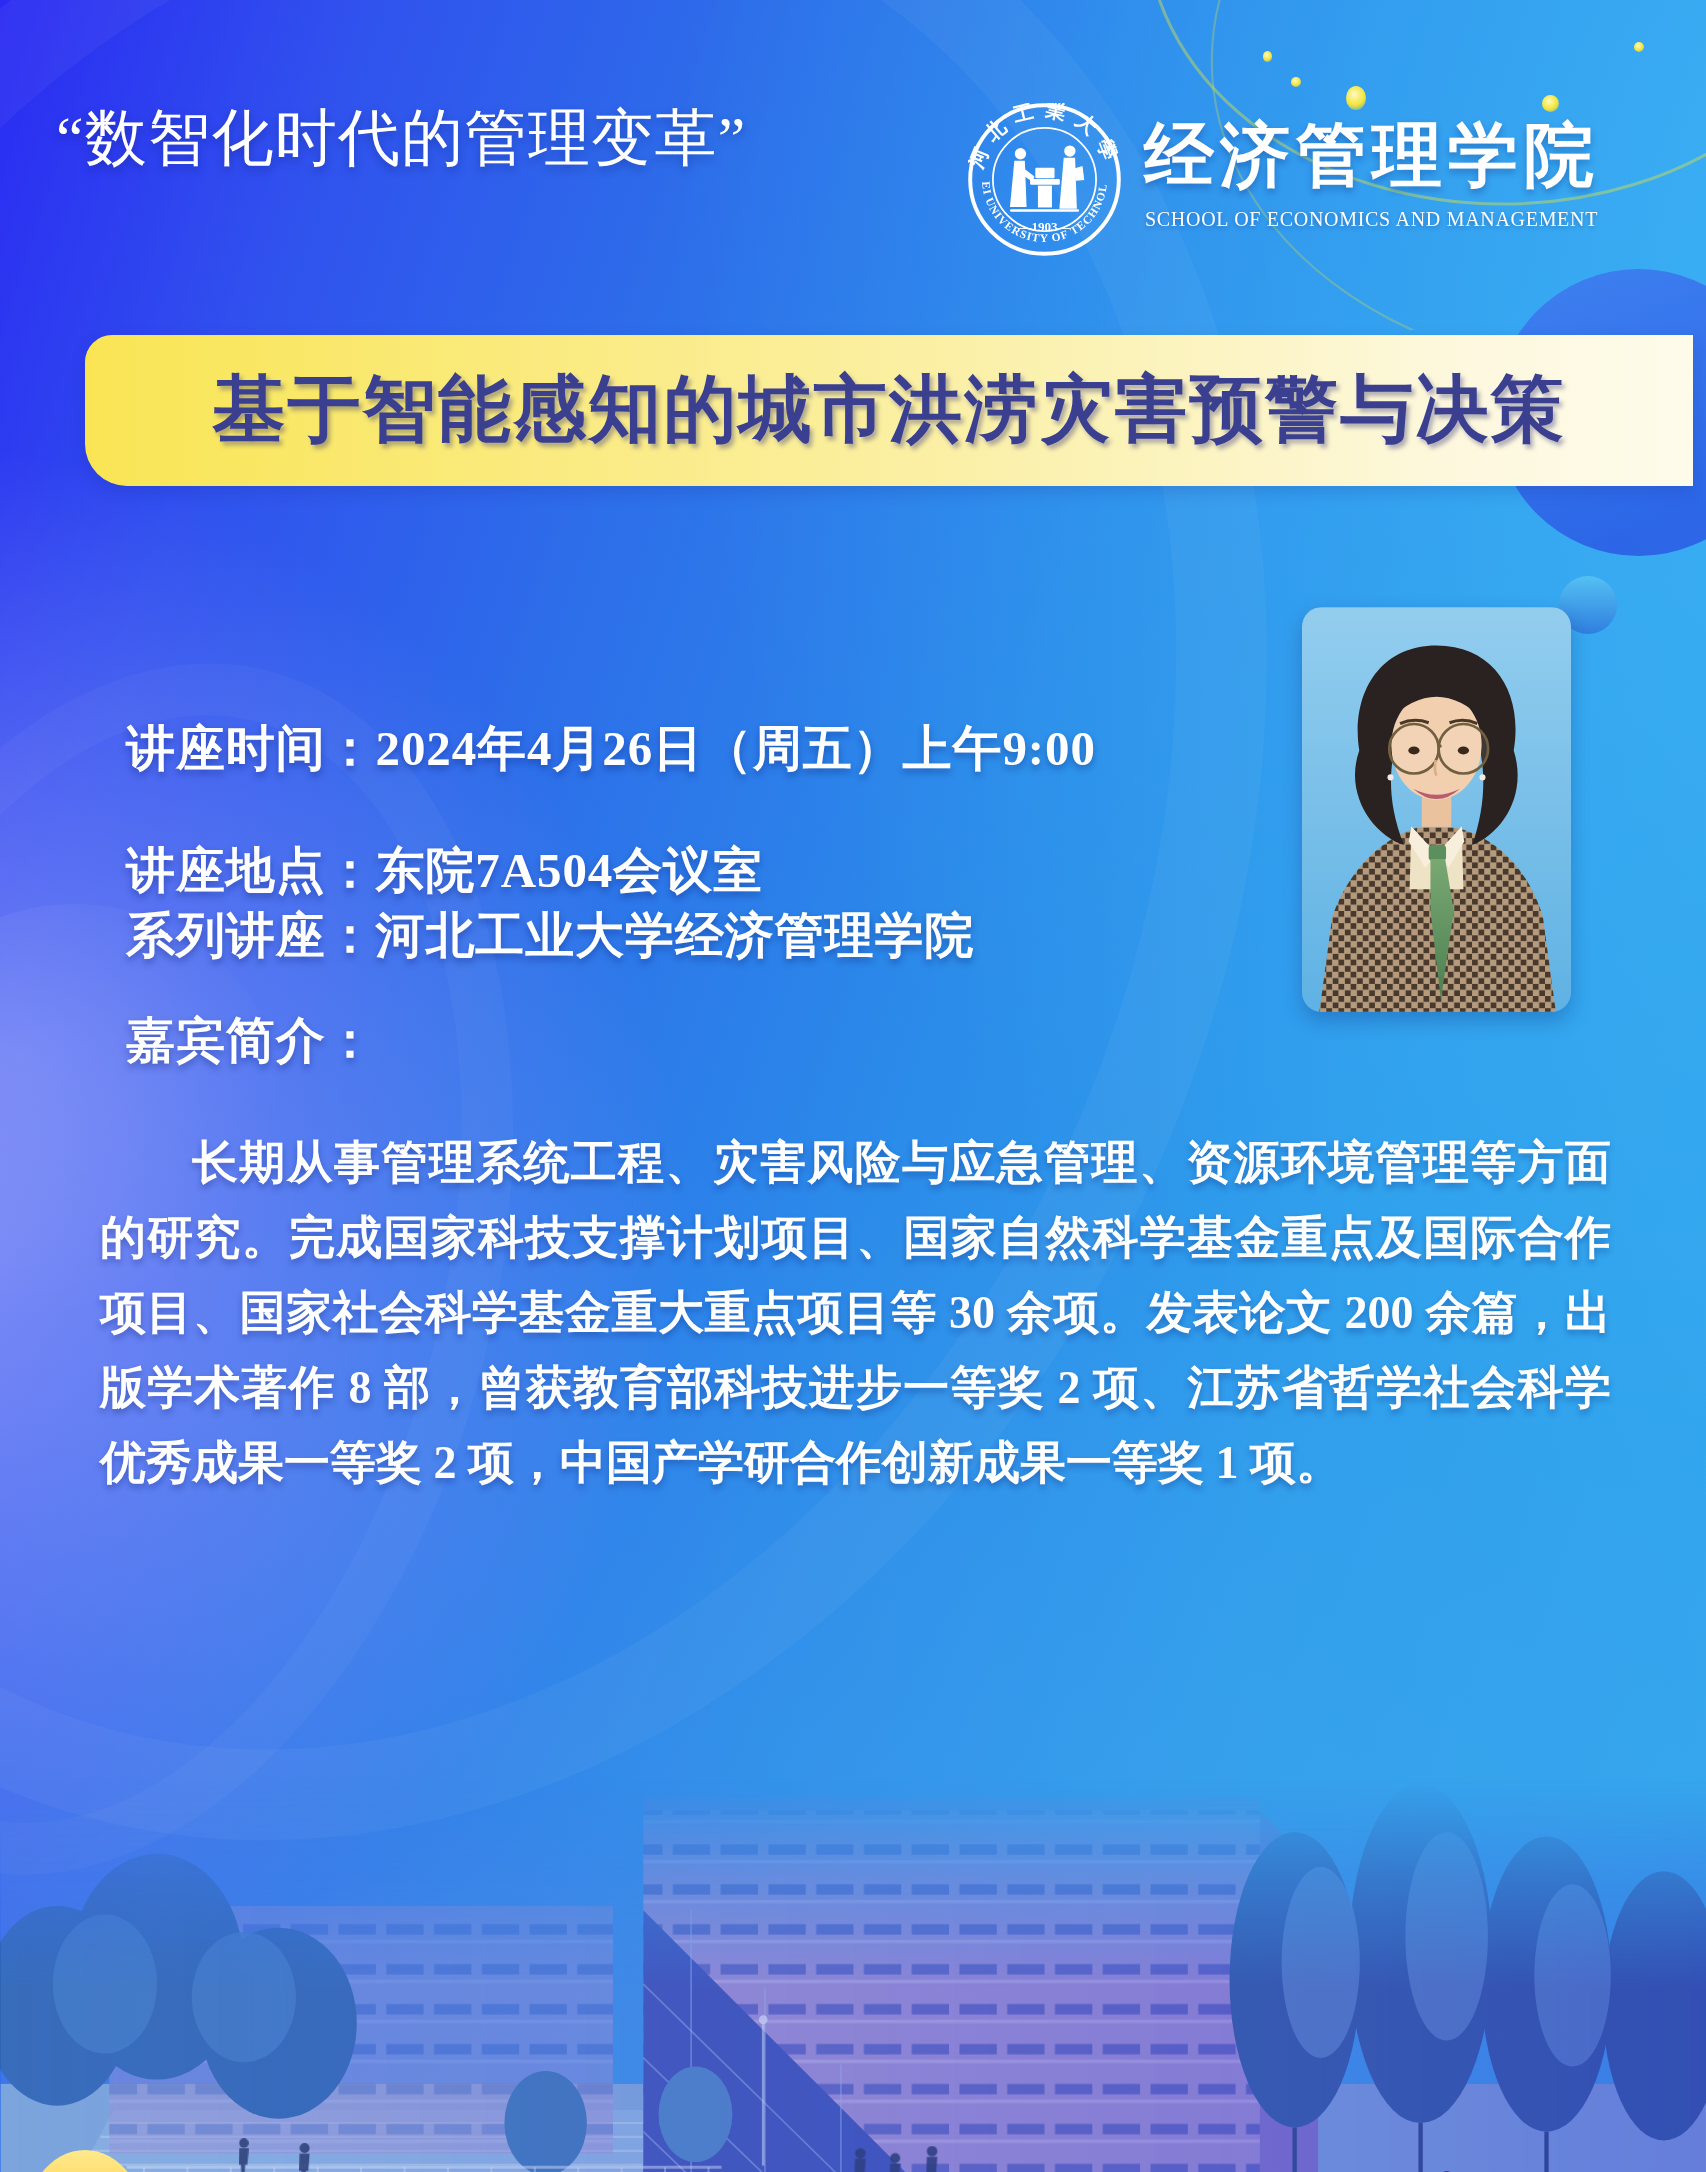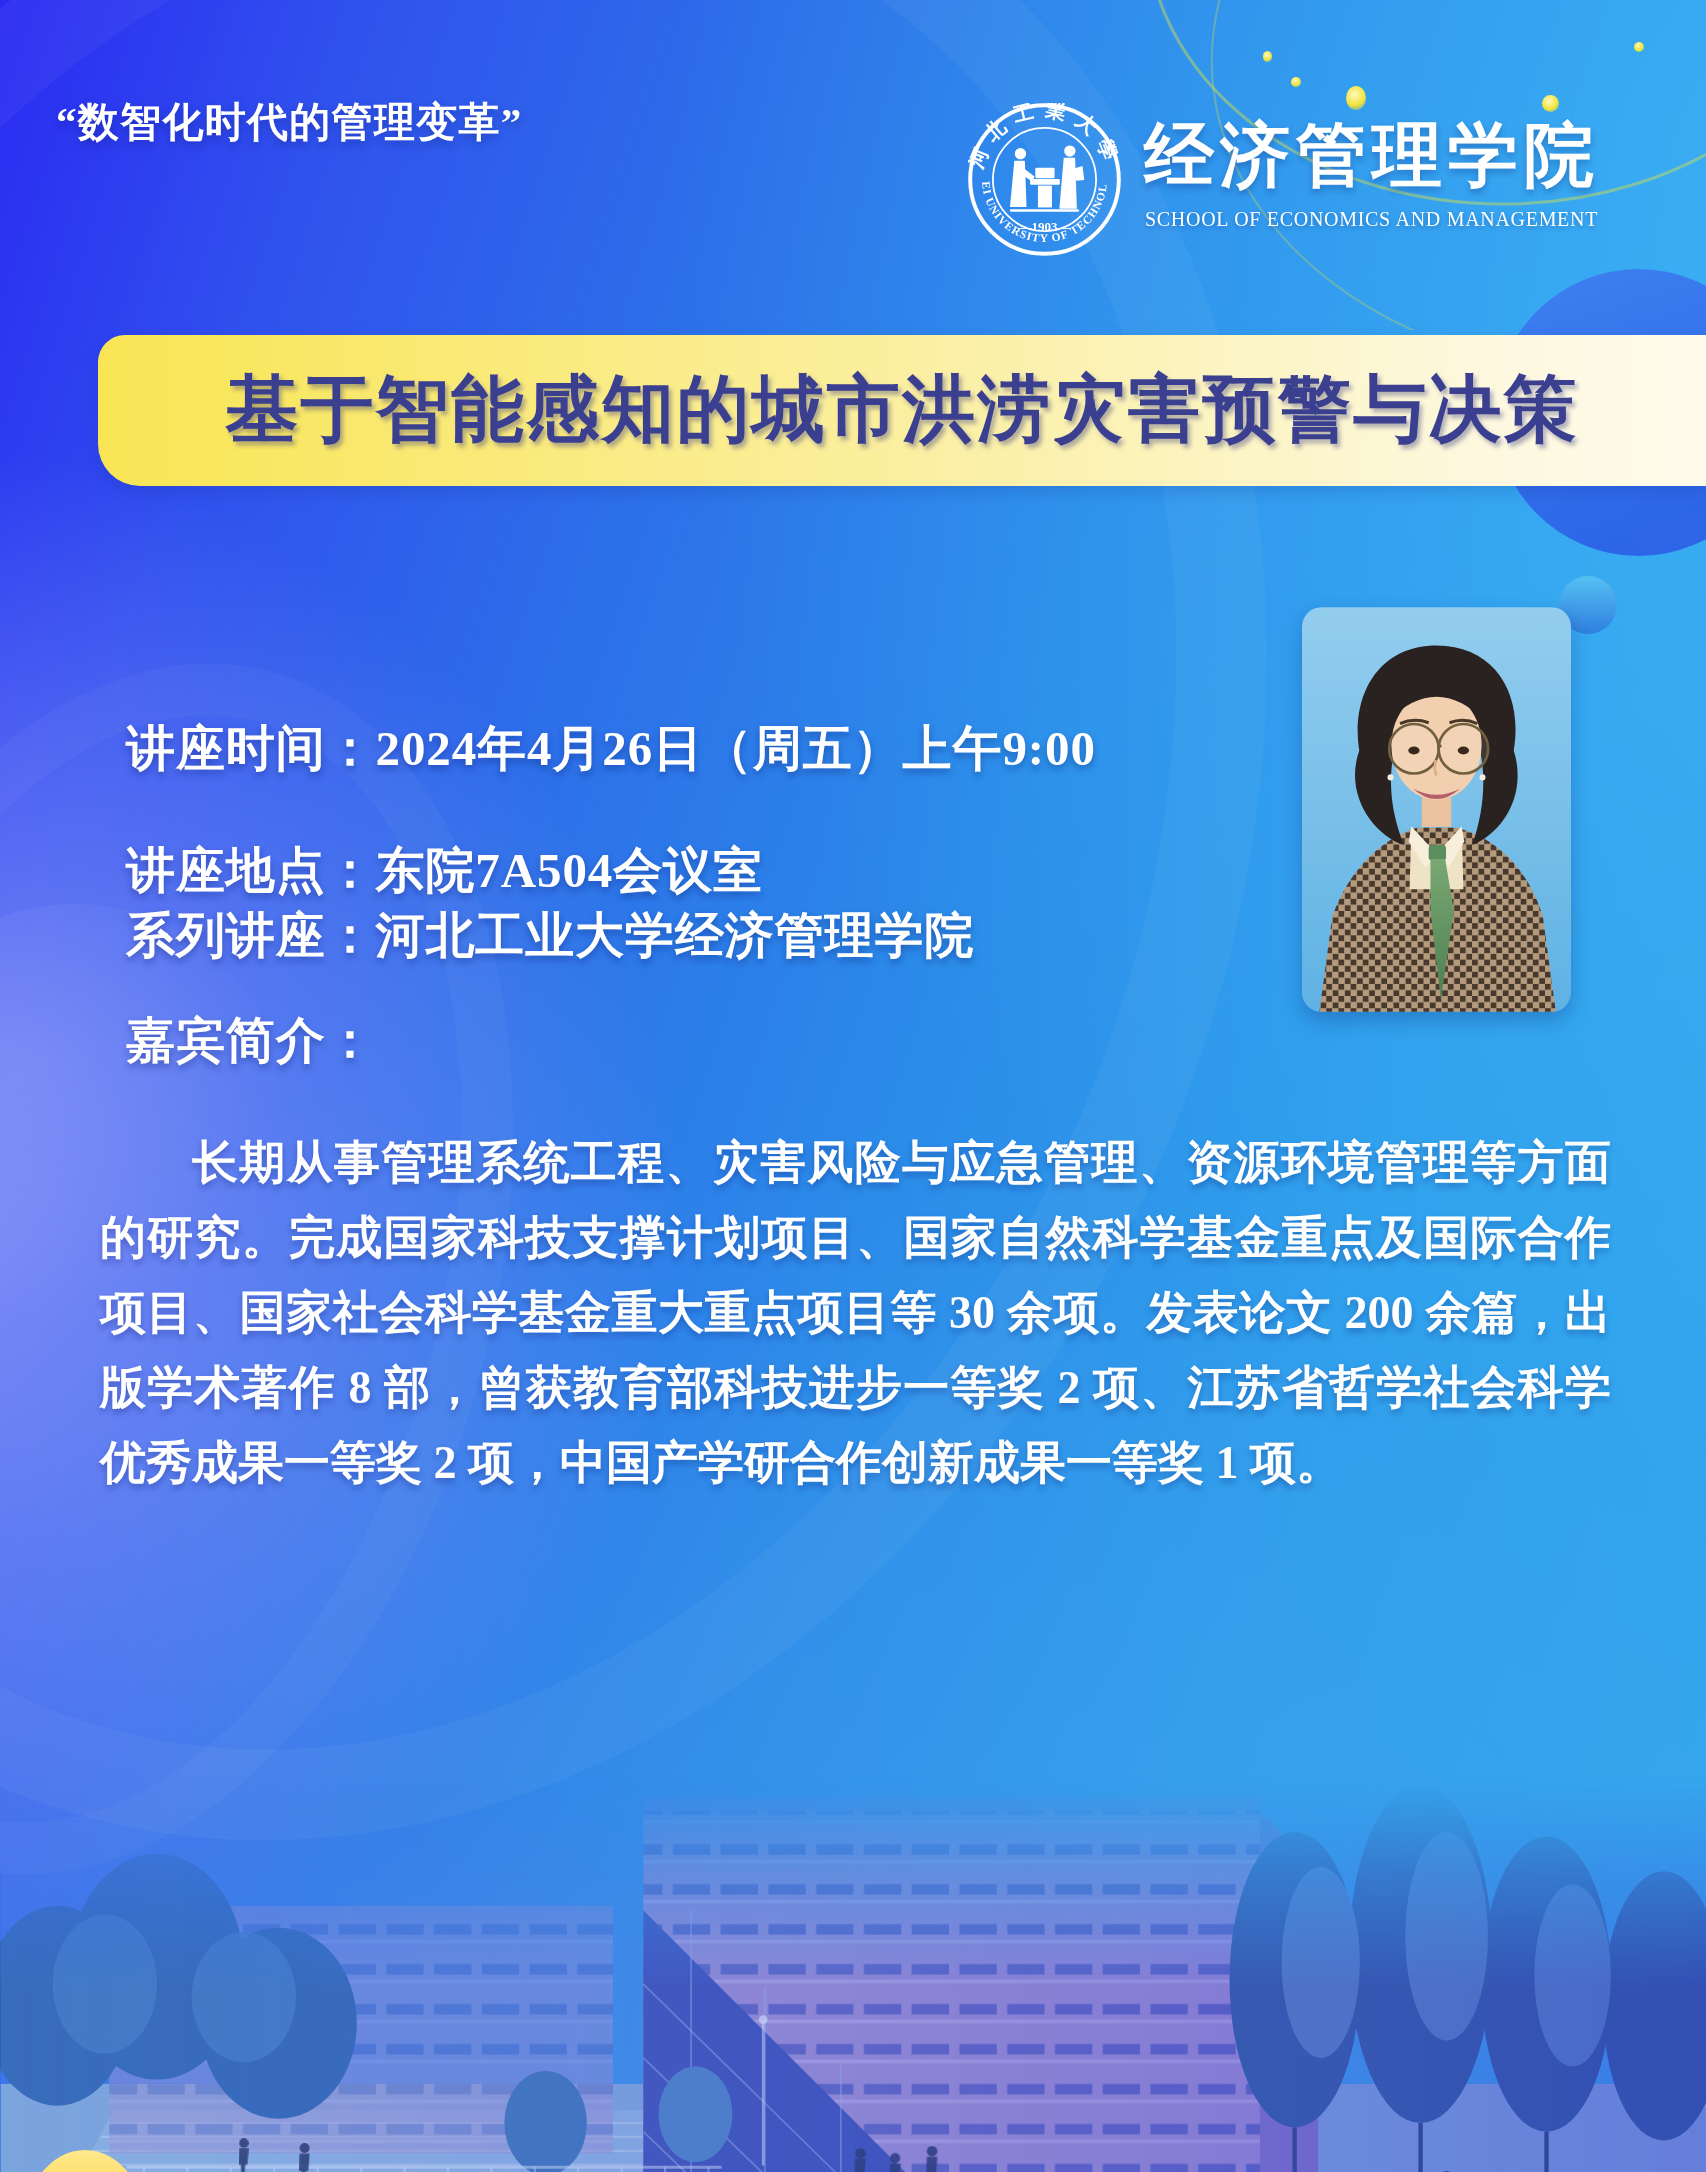--- a/index.html
+++ b/index.html
@@ -21,30 +21,30 @@
   .softblob{left:-139px;top:904px;width:426px;height:426px;border-radius:50%;
     background:radial-gradient(circle at 38% 36%, rgba(255,255,255,.10), rgba(255,255,255,0) 70%);}
   
   .circle-big{left:1495px;top:269px;width:287px;height:287px;border-radius:50%;
     background:linear-gradient(160deg,#3f7cf0 0%,#2b5fe6 80%);opacity:.9;}
   .circle-mid{left:1559px;top:576px;width:58px;height:58px;border-radius:50%;
     background:linear-gradient(180deg,#55c0f2 0%,#2f7fe0 100%);}
   
   .dot{border-radius:50%;background:radial-gradient(circle at 42% 36%, #fff9c0 0%, #f2e437 55%, rgba(242,228,55,0) 100%);}
   
-  .series-title{left:56px;top:92px;color:#ffffff;font-weight:700;
-    font-size:41px;line-height:1.5;letter-spacing:1.3px;
+  .series-title{left:56px;top:92px;color:#ffffff;font-weight:400;
+    font-size:62px;line-height:1.5;letter-spacing:1.3px;
     text-shadow:0 4.3px 8.7px rgba(8,26,110,.35);}
   .series-title .ln2{padding-left:38px;}
   .college-cn{left:1144px;top:109px;color:#fff;font-weight:700;font-size:70px;
     letter-spacing:6px;text-shadow:0 3.5px 7px rgba(8,26,110,.3);white-space:nowrap;}
   .college-en{left:1145px;top:208px;color:#fff;font-weight:400;font-size:20px;
     letter-spacing:0.7px;white-space:nowrap;text-shadow:0 1.7px 4.3px rgba(8,26,110,.3);}
   
-  .banner{left:98px;top:335px;width:1608px;height:151px;
+  .banner{left:85px;top:335px;width:1608px;height:151px;
     border-radius:27px 0 0 42px;
     background:linear-gradient(90deg,#f9e554 0%,#fbf0a8 55%,#fdf8dd 85%,#fefbeb 100%);
     display:flex;align-items:center;justify-content:center;
     box-shadow:0 6px 14.8px rgba(20,40,140,.18);}
   .banner-text{font-size:73px;font-weight:700;color:#3b3f90;letter-spacing:2.2px;
     white-space:nowrap;text-shadow:3px 3.9px 4.3px rgba(52,56,120,.38);}
   
   .info-row{left:126px;color:#fff;font-weight:700;font-size:49px;white-space:nowrap;
     text-shadow:0 3.9px 7px rgba(8,26,110,.38);letter-spacing:0.9px;}
   .r0{top:605px}.r1{top:716px}.r2{top:838px}.r3{top:903px}.r4{top:1008px}

